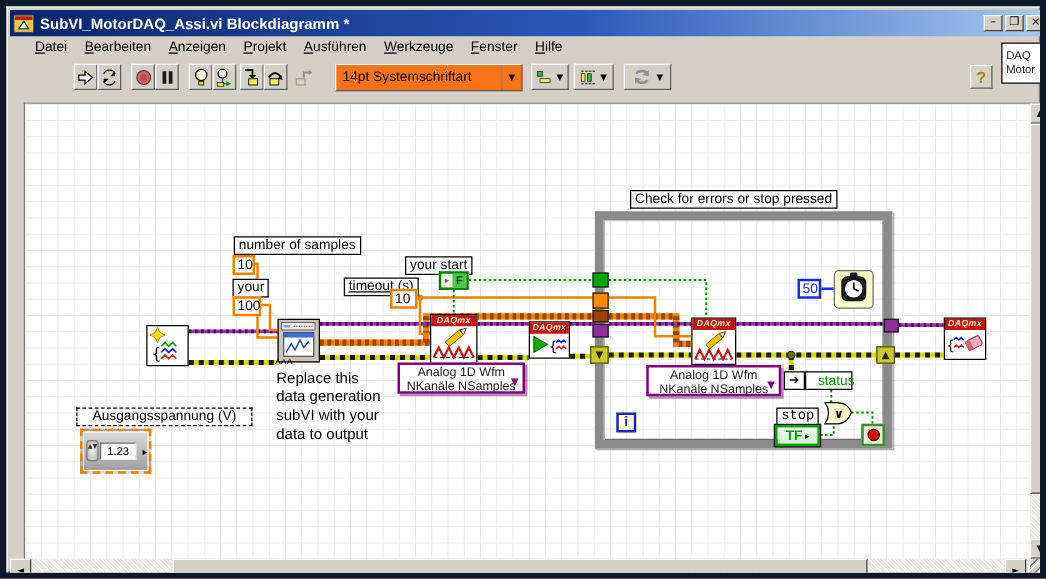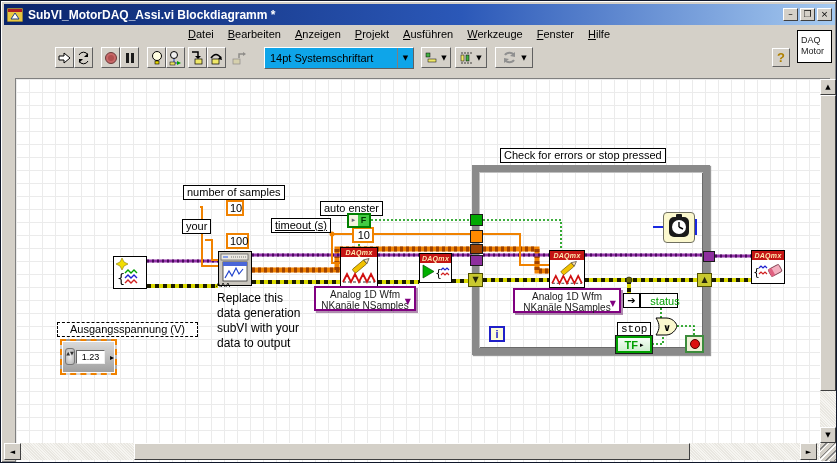--- a/index.html
+++ b/index.html
@@ -1,59 +1,59 @@
 <!DOCTYPE html>
 <html><head>
 <meta charset="utf-8">
 <style>
   html,body{margin:0;padding:0;background:#777;}
   *{box-sizing:border-box;}
   #window{position:relative;width:837px;height:463px;background:#D4D0C8;
-    border:1px solid #0f172a;box-shadow:inset 1px 1px 0 #FFF,inset -1px -1px 0 #808080;
+    border:5px solid #0f172a;box-shadow:inset 1px 1px 0 #FFF,inset -1px -1px 0 #808080;
     overflow:hidden;font-family:"Liberation Sans",sans-serif;}
   .ico{font-family:"DejaVu Sans",sans-serif;}
 
   
   .titlebar{position:absolute;left:3px;top:3px;width:831px;height:21px;
     background:linear-gradient(90deg,#0A246A 0%,#2B58B8 55%,#A6CAF0 100%);
     display:flex;align-items:center;padding:0 3px;}
   .title-text{color:#FFF;font-weight:bold;font-size:12px;margin-left:5px;flex:1;white-space:nowrap;overflow:hidden;}
   .win-btn{width:15px;height:13px;background:#D4D0C8;border:1px solid;border-color:#FFF #404040 #404040 #FFF;
     margin-left:2px;display:flex;align-items:center;justify-content:center;font-size:9px;line-height:9px;color:#000;}
   .appicon{width:16px;height:14px;}
 
   
-  .menubar{position:absolute;left:4px;top:25px;width:790px;height:16px;display:flex;align-items:center;font-size:11px;color:#000;justify-content:center;}
+  .menubar{position:absolute;left:17px;top:25px;width:790px;height:16px;display:flex;align-items:center;font-size:11px;color:#000;}
   .menu-item{padding:1px 8px 1px 6px;white-space:nowrap;}
 
   
   .tb-btn{position:absolute;width:19px;height:21px;background:#D4D0C8;border:1px solid;
     border-color:#FFF #606060 #606060 #FFF;display:flex;align-items:center;justify-content:center;}
   .tb-btn.dis{border-color:transparent;opacity:.55;}
-  .combo{position:absolute;left:263px;top:46px;width:150px;height:22px;background:#0ea5e9;
+  .combo{position:absolute;left:263px;top:46px;width:150px;height:22px;background:#f97316;
     border:1px solid;border-color:#FFF #606060 #606060 #FFF;font-size:11px;display:flex;align-items:center;}
   .combo .txt{flex:1;padding-left:5px;white-space:nowrap;}
   .combo .drop{width:16px;height:100%;border-left:1px solid #808080;display:flex;align-items:center;justify-content:center;font-size:7px;}
   .mini-drop{font-size:7px;margin-left:2px;}
   .help-btn{position:absolute;left:771px;top:47px;width:18px;height:19px;background:#D4D0C8;
     border:1px solid;border-color:#FFF #606060 #606060 #FFF;color:#B08000;font-weight:bold;font-size:13px;
     display:flex;align-items:center;justify-content:center;}
   .vi-icon{position:absolute;left:796px;top:29px;width:35px;height:33px;background:#FFF;border:1px solid #000;
     font-size:9px;line-height:11px;padding:4px 0 0 3px;color:#222;}
 
   
   #diagram{position:absolute;left:14px;top:77px;width:815px;height:389px;background:#FFF;
     border-top:1px solid #808080;border-left:1px solid #808080;
     background-image:linear-gradient(#EBEBEB 1px,transparent 1px),linear-gradient(90deg,#EBEBEB 1px,transparent 1px);
     background-size:13px 13px;overflow:hidden;}
   .wires{position:absolute;left:0;top:0;}
   .lbl{position:absolute;background:#FFF;border:1px solid #000;font-size:11px;line-height:13px;
     padding:0 3px;white-space:nowrap;color:#000;}
   .const{position:absolute;background:#FFF;border:2px solid #F08200;font-size:11px;line-height:12px;
-    padding:0 2px;text-align:right;color:#000;margin-left:44px;}
+    padding:0 2px;text-align:left;color:#000;}
   .const.blue{border-color:#1828E0;color:#1828E0;}
   .node{position:absolute;background:#FFF;border:1px solid #000;}
   .daqmx-head{height:9px;background:#C41414;color:#FFE9B0;font:italic bold 7px "Liberation Sans",sans-serif;
     text-align:center;line-height:9px;letter-spacing:.3px;}
   .subvi{position:absolute;background:#CAC6BE;border:1px solid #000;}
   .poly{position:absolute;background:#FFF;border:2px solid #800080;box-shadow:2px 2px 0 rgba(80,0,80,.45);
     font-size:10px;line-height:11px;text-align:center;color:#1A1A1A;padding-top:1px;}
   .poly .pdrop{position:absolute;right:3px;top:8px;color:#800080;font-size:8px;}
   .loop{position:absolute;left:456px;top:86px;width:238px;height:190px;border:7px solid #8A8A8A;
     box-shadow:inset 1px 1px 0 #C0C0C0,inset -1px -1px 0 #6A6A6A,1px 1px 1px #999;}
@@ -255,21 +255,21 @@
     <div class="tun" style="left:687px;top:172px;width:12px;height:11px;background:#8E2F9E;"></div>
     <div class="sreg ico" style="left:452px;top:194px;">▼</div>
     <div class="sreg ico" style="left:681px;top:194px;">▲</div>
 
     <div class="lbl" style="left:167px;top:106px;">number of samples</div>
     <div class="const" style="left:166px;top:121px;width:18px;">10</div>
     <div class="lbl" style="left:166px;top:140px;">your</div>
     <div class="const" style="left:166px;top:154px;width:23px;">100</div>
     <div class="lbl" style="left:255px;top:139px;text-decoration:underline;">timeout (s)</div>
     <div class="const" style="left:292px;top:148px;width:22px;">10</div>
-    <div class="lbl" style="left:304px;top:122px;">auto enster</div>
+    <div class="lbl" style="left:304px;top:122px;">your start</div>
     <div class="bool-const" style="left:331px;top:134px;width:24px;height:15px;">
       <span class="t ico">▸</span>
       <span class="f">F</span>
     </div>
 
     <div class="node" style="left:97px;top:177px;width:34px;height:33px;">
       <svg width="32" height="31" viewBox="0 0 32 31">
         <path d="M8,1 l2,4 4,2 -4,2 -2,4 -2,-4 -4,-2 4,-2 Z" fill="#F2DE00" stroke="#8A7A00" stroke-width="0.6"></path>
         <text x="3" y="26" font-size="13" font-family="DejaVu Sans">{</text>
         <path d="M11,16 l3,-3 3,3 3,-3 3,3" stroke="#00A000" fill="none" stroke-width="1.4"></path>

